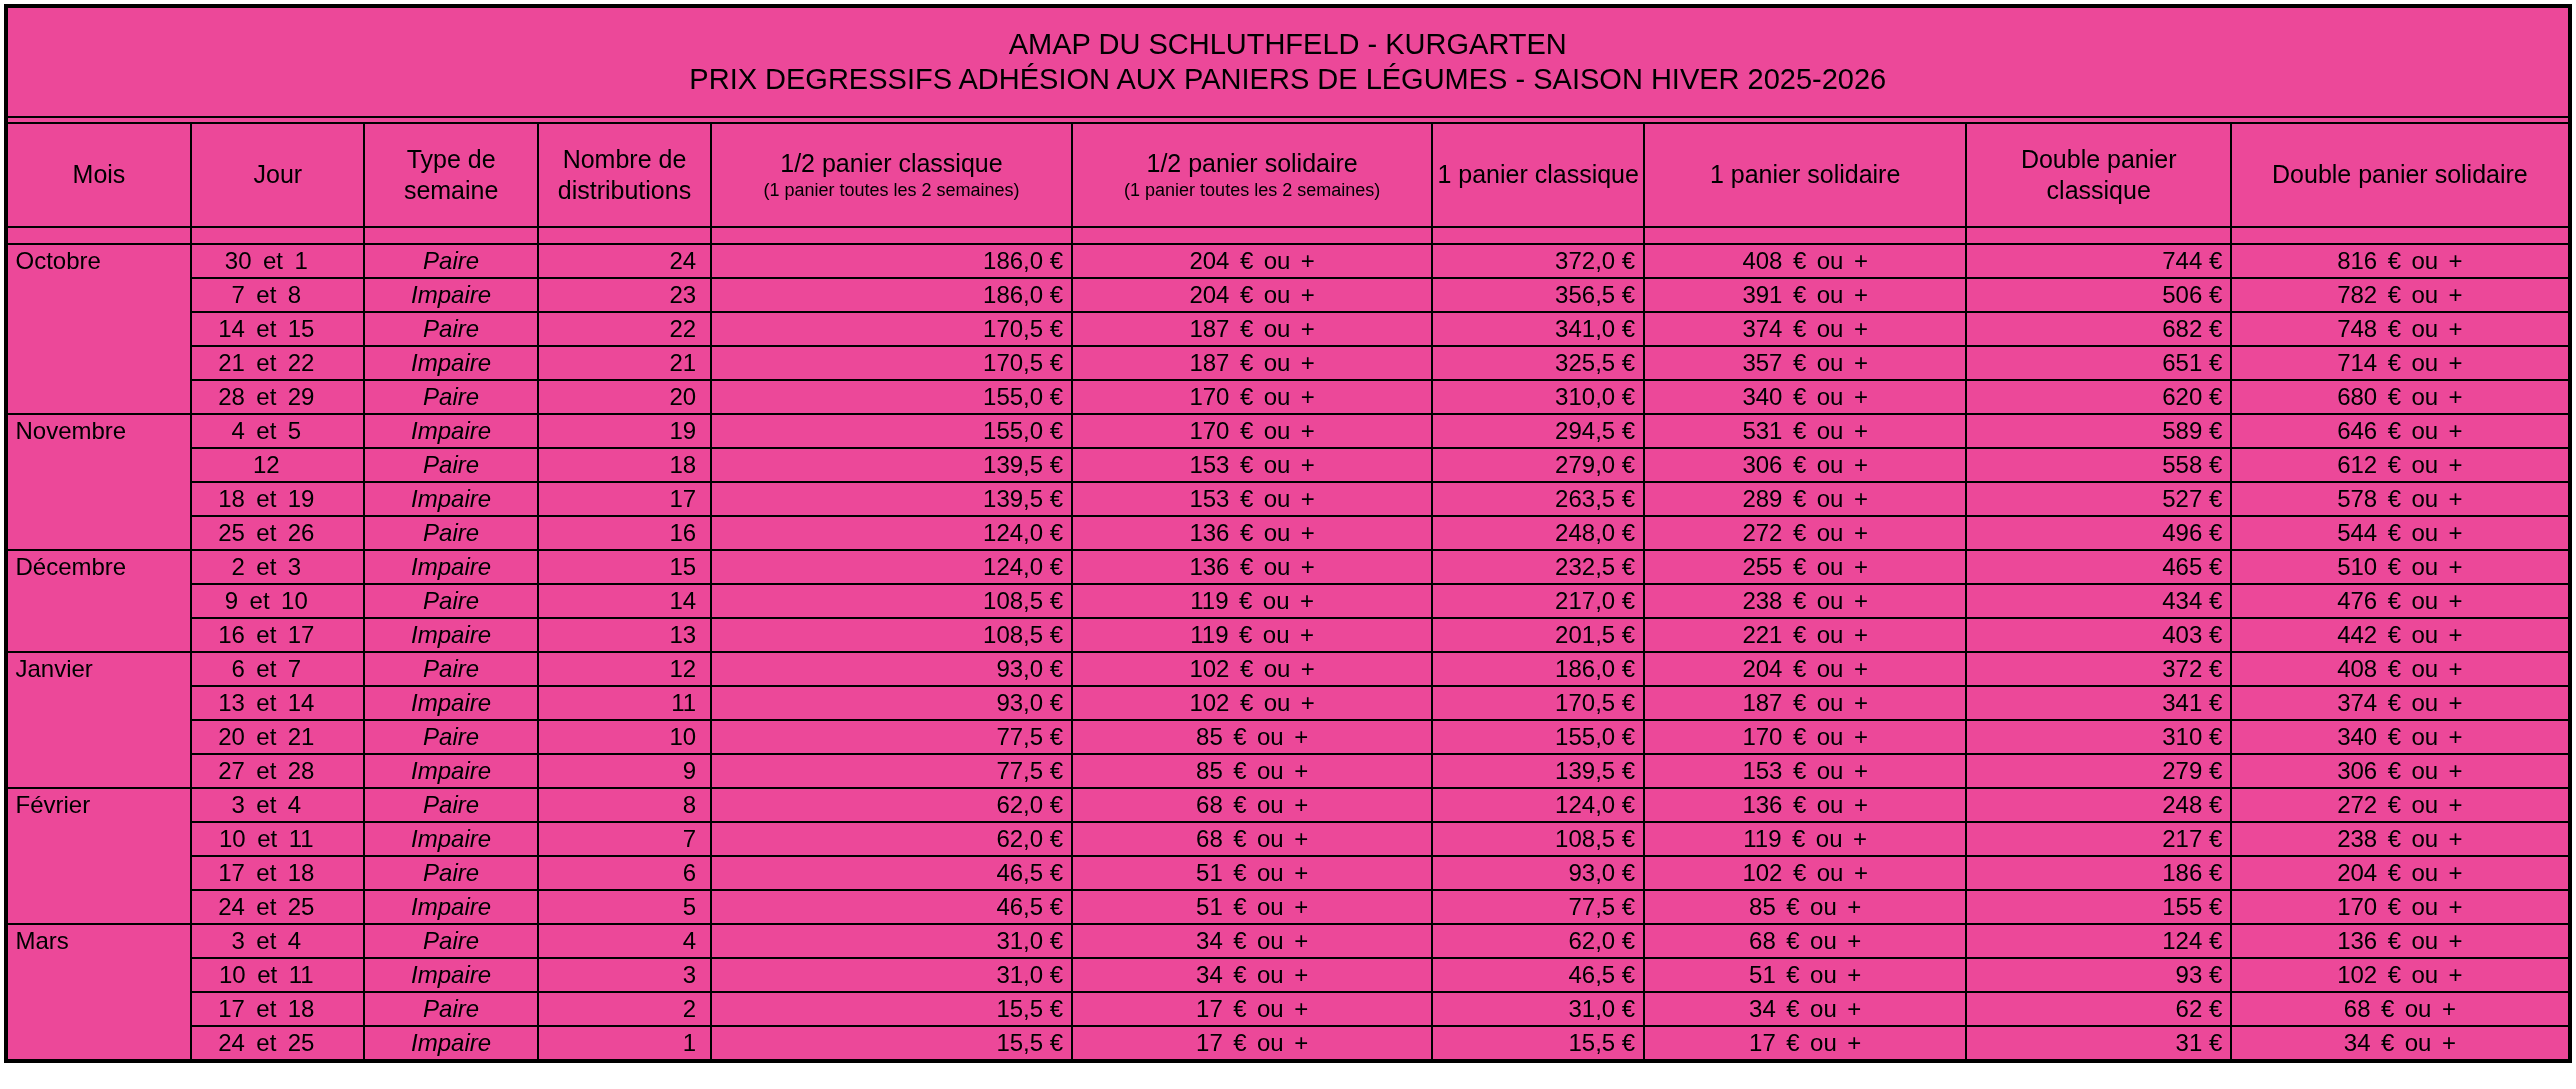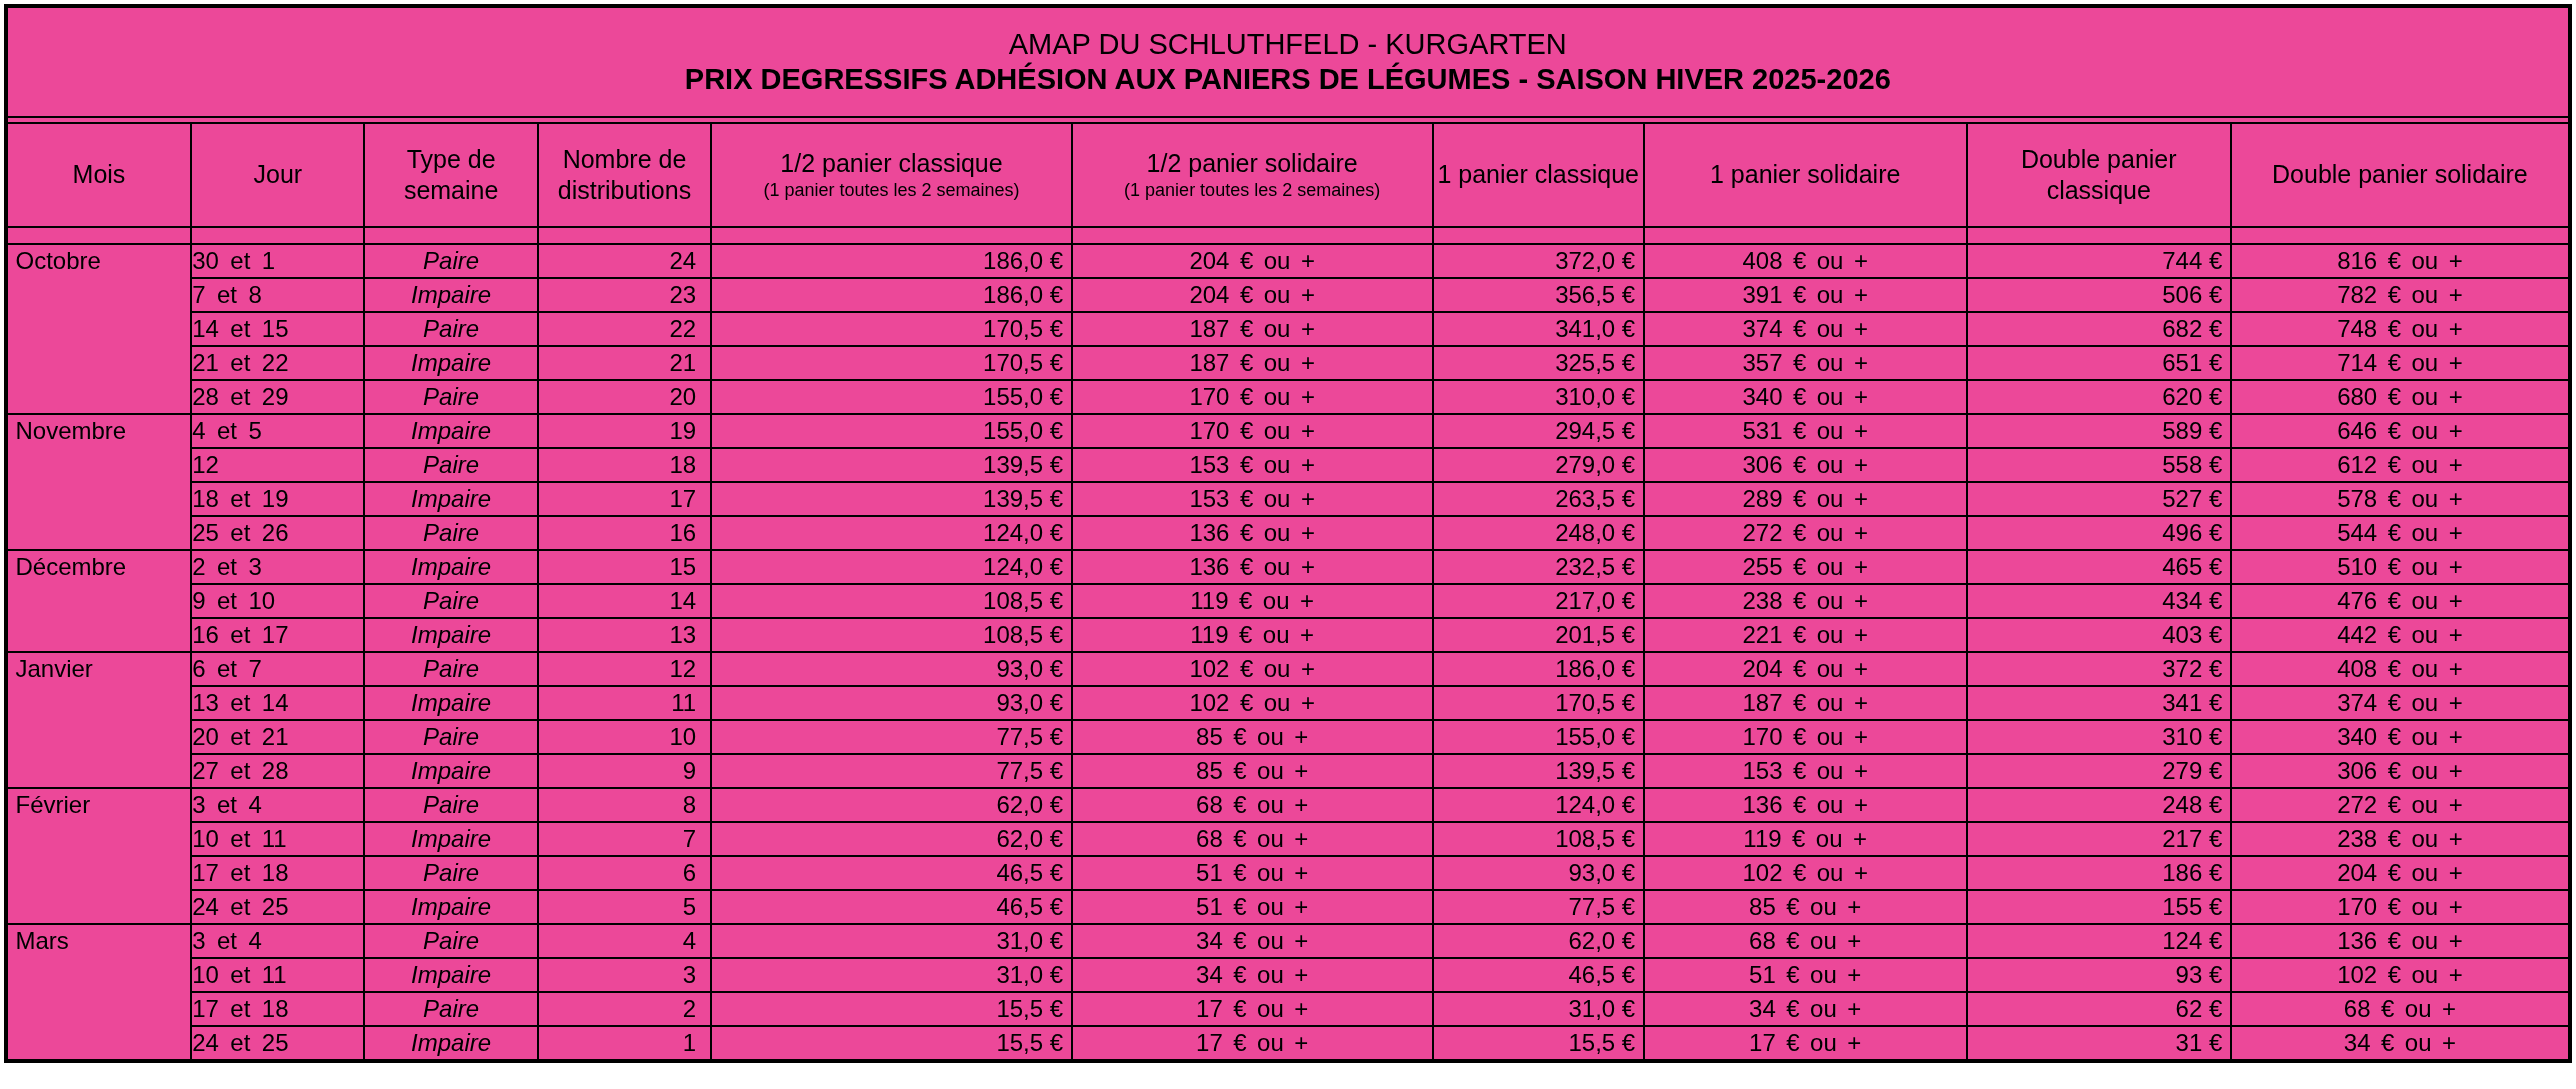--- a/index.html
+++ b/index.html
@@ -8,32 +8,32 @@
     font-family:"Liberation Sans", sans-serif;overflow:hidden;
   }
   table.price-table{
     border-collapse:collapse;table-layout:fixed;
     width:2568px;margin:3.8px;border:4.8px solid #000;background:#ec4899;
   }
   td,th{border:2.9px solid #000;font-weight:normal;overflow:hidden;white-space:nowrap;padding:0;}
   
   .title-cell{height:108px;text-align:center;vertical-align:middle;}
   .title-line1{font-size:29px;line-height:1.2;}
-  .title-line2{font-size:29px;line-height:1.2;font-weight:bold;margin-top:0;}
+  .title-line2{font-size:29px;line-height:1.2;font-weight:normal;margin-top:0;}
   
   .gap-cell{height:3.8px;border-left:none;border-right:none;}
   
   th.hdr{height:102px;text-align:center;vertical-align:middle;font-size:25px;line-height:1.22;white-space:normal;}
   .hdr-sub{font-size:18px;line-height:1.1;margin-top:2.9px;}
   
   tr.spacer-row td{height:15.4px;}
   
   tbody.data td{height:32px;font-size:24px;line-height:32px;}
   .col-mois{text-align:left;vertical-align:top;padding-left:7.7px;}
-  .col-jour{text-align:left;padding-right:23px;word-spacing:4.8px;}
+  .col-jour{text-align:center;padding-right:23px;word-spacing:4.8px;}
   .col-type{text-align:center;font-style:italic;}
   .col-nb{text-align:right;padding-right:14px;}
   .col-num{text-align:right;padding-right:7.7px;}
   .col-oup{text-align:center;word-spacing:3.8px;}
 </style>
 </head>
 <body>
 
 <table class="price-table">
   <colgroup>

